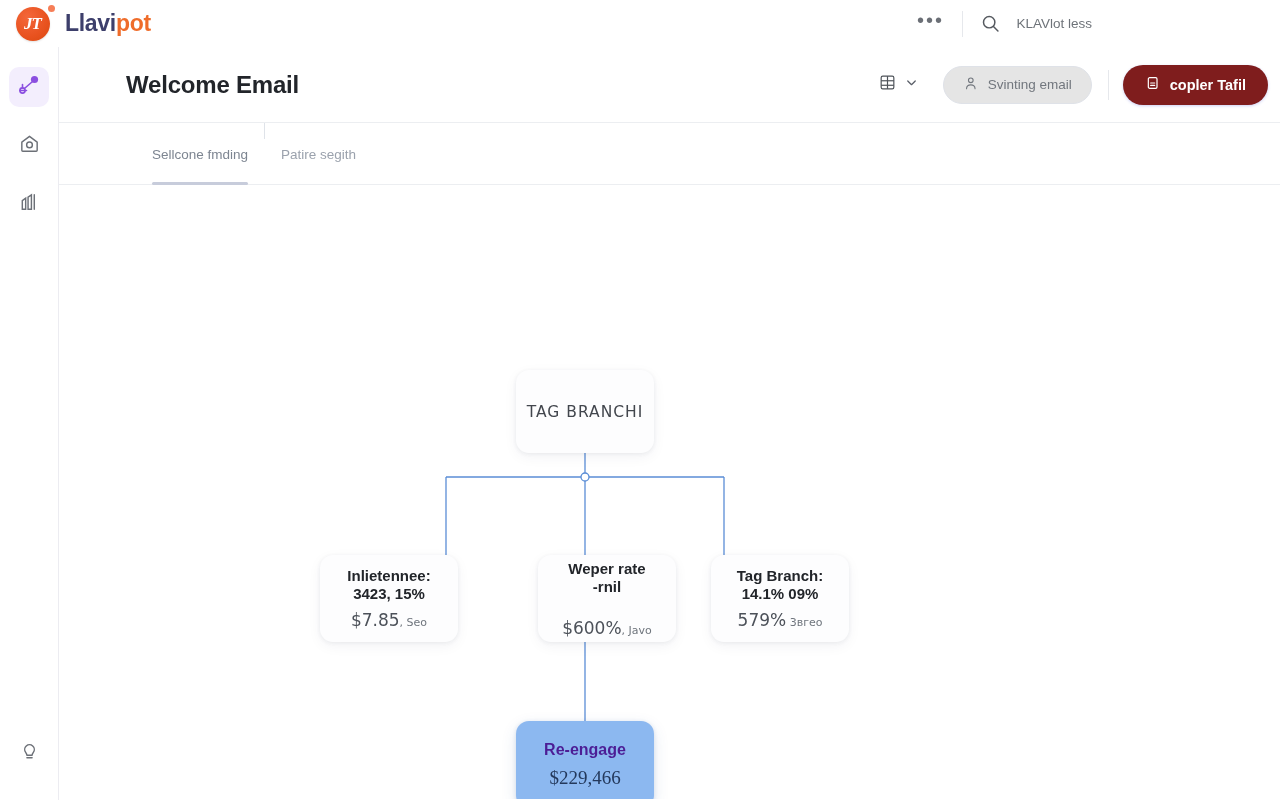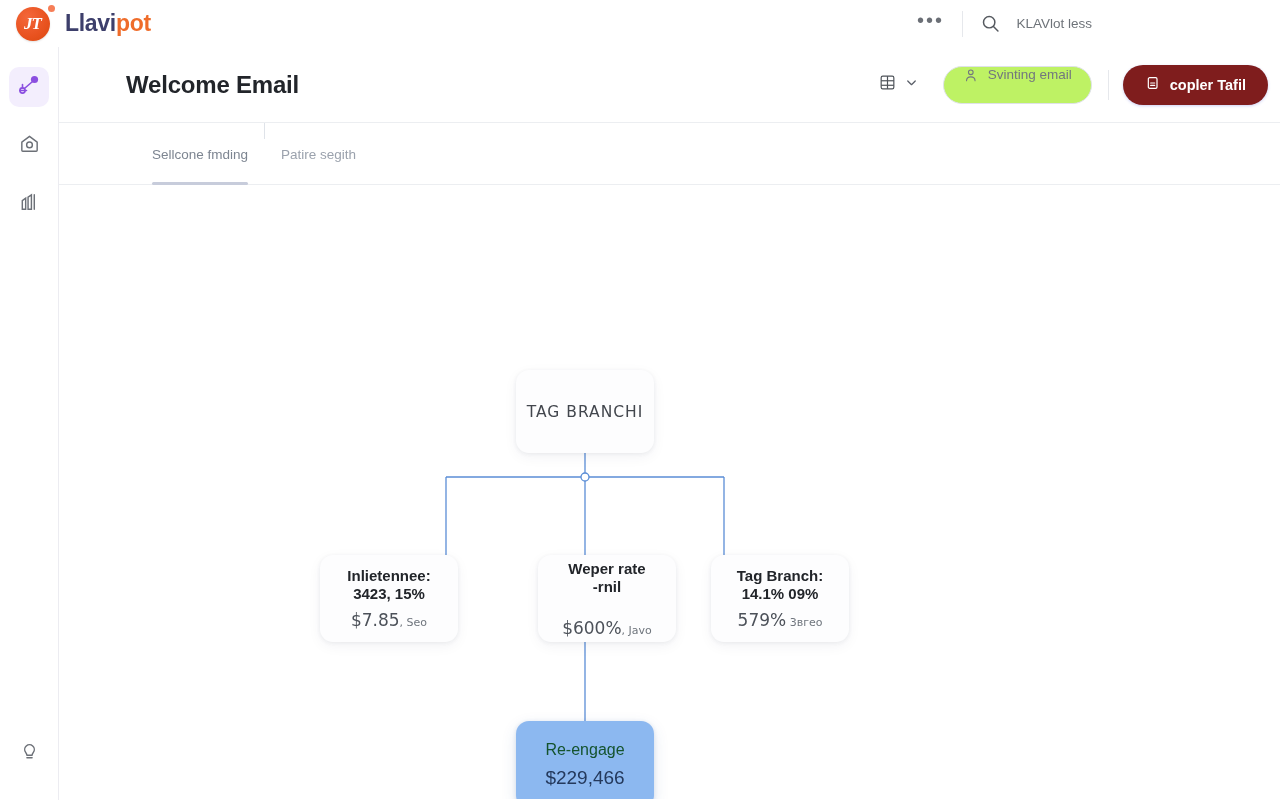--- a/index.html
+++ b/index.html
@@ -96,24 +96,24 @@
   }
   .page-title {
     font-size: 24px; font-weight: bold; color: #22252a; letter-spacing: -0.2px;
   }
   .header-actions { margin-left: auto; display: flex; align-items: center; }
   .icon-btn-pair {
     display: flex; align-items: center; gap: 7px;
     color: #4e5359; padding: 6px 8px; border-radius: 6px;
   }
   .pill-btn {
-    display: flex; gap: 8px;
+    display: flex; align-items: center; gap: 8px;
     height: 38px; padding: 0 19px;
     border: 1px solid #dfe2e8; border-radius: 19px;
-    background: #bef264; color: #72777e; font-size: 13.5px;
+    background: #e5e5e5; color: #72777e; font-size: 13.5px;
     margin-left: 16px; white-space: nowrap;
   }
   .hdr-sep { width: 1px; height: 30px; background: #e6e8ec; margin: 0 14px 0 16px; }
   .primary-btn {
     display: flex; align-items: center; gap: 9px;
     height: 40px; padding: 0 22px;
     border-radius: 20px; background: #7f1d1d; color: #fff;
     font-size: 14.5px; font-weight: bold; white-space: nowrap;
     box-shadow: 0 1px 3px rgba(91,95,212,.3);
   }
@@ -164,24 +164,24 @@
   .node-mid .t2 {
     font-size: 17px; color: #4c5159; margin-top: 7px;
     font-family: "DejaVu Sans", sans-serif;
   }
   .node-mid .t2 small { font-size: 11px; color: #6f757d; }
   .node-leaf {
     left: 457px; top: 536px; width: 138px; height: 87px;
     background: #8cb8f0;
     box-shadow: 0 1px 4px rgba(40,80,150,.16), 0 5px 16px rgba(40,80,150,.12);
   }
-  .node-leaf .t1 { font-size: 16px; font-weight: normal; color: #14532d; }
+  .node-leaf .t1 { font-size: 16px; font-weight: bold; color: #4c1d95; }
   .node-leaf .t2 {
     font-size: 19px; color: #24395c; margin-top: 8px;
-    font-family: Liberation Sans, sans-serif;
+    font-family: Liberation Serif, serif;
   }
   .edges { position: absolute; left: 0; top: 0; width: 100%; height: 614px; }
 </style>
 </head>
 <body>
 
 <div class="topbar">
   <div class="logo-wrap">
     <div class="logo-mark">
       <span>JT</span>

